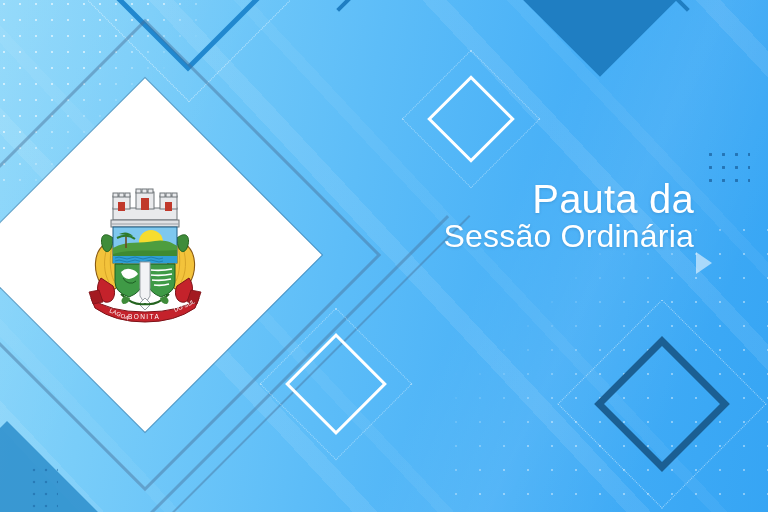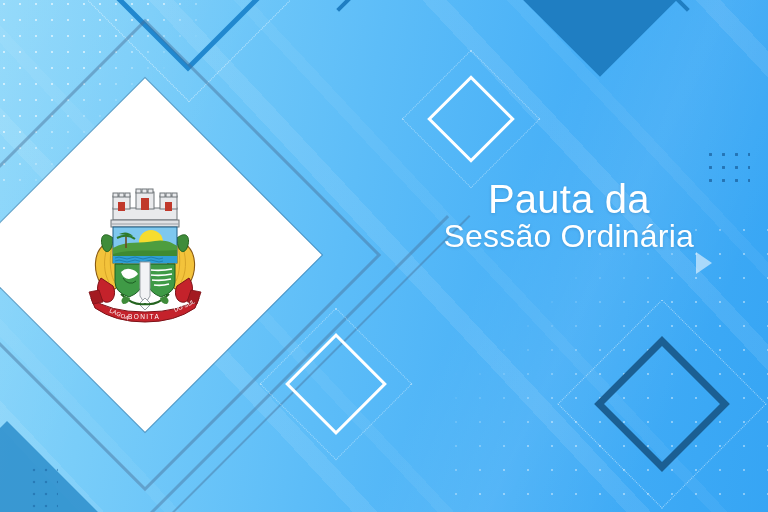--- a/index.html
+++ b/index.html
@@ -130,21 +130,21 @@
   }
 
   
   .dline{ position:absolute; background:rgba(70,110,150,.42); transform-origin:0 0; }
   .dline.l1{ left:150px; top:512px; width:420px; height:3px; transform:rotate(-45deg); }
   .dline.l2{ left:172px; top:512px; width:420px; height:2px; transform:rotate(-45deg); }
 
   
   .headline{
     position:absolute; right:74px; top:178px;
-    text-align:center; color:#ffffff;
+    text-align:right; color:#ffffff;
     line-height:1.06;
     text-shadow:0 1px 3px rgba(20,70,120,.22);
   }
   .headline .l1{ display:block; font-size:40px; font-weight:400; letter-spacing:.2px; }
   .headline .l2{ display:block; font-size:32px; font-weight:400; letter-spacing:.2px; }
 
   .arrow{
     position:absolute; right:56px; top:252px;
     width:0; height:0;
     border-top:11px solid transparent;

